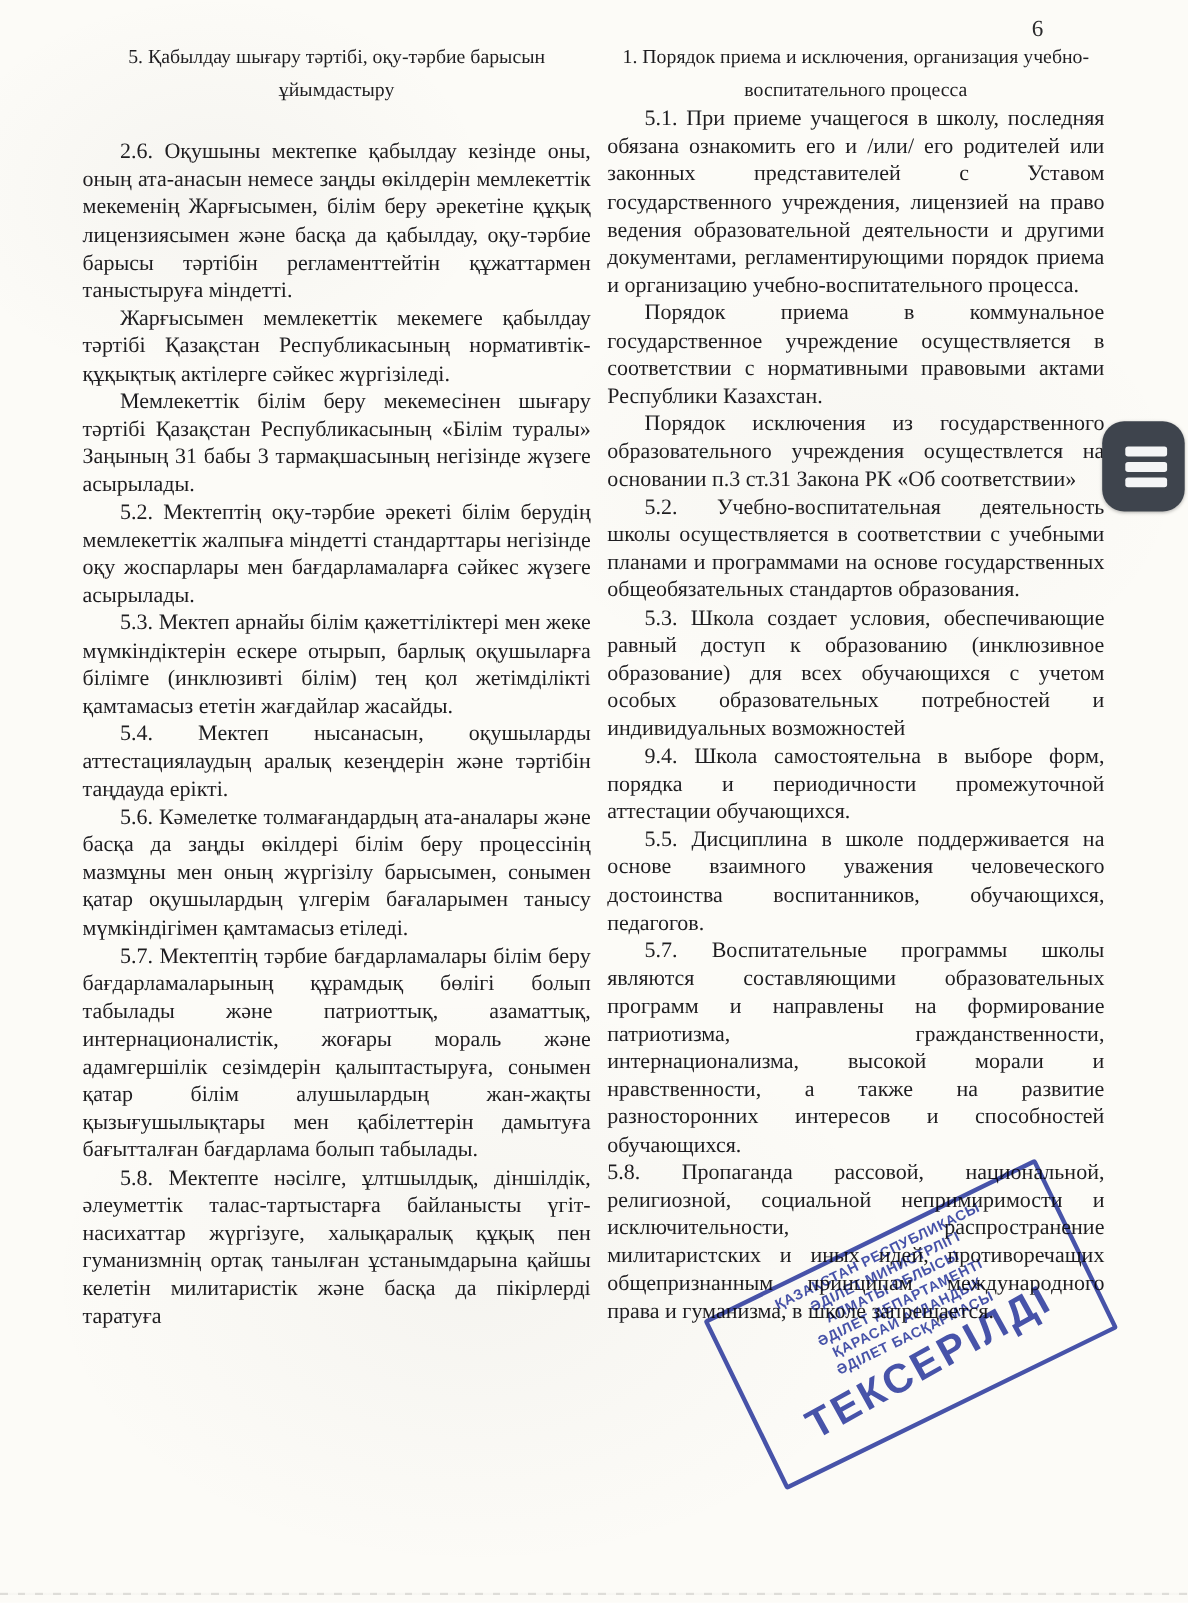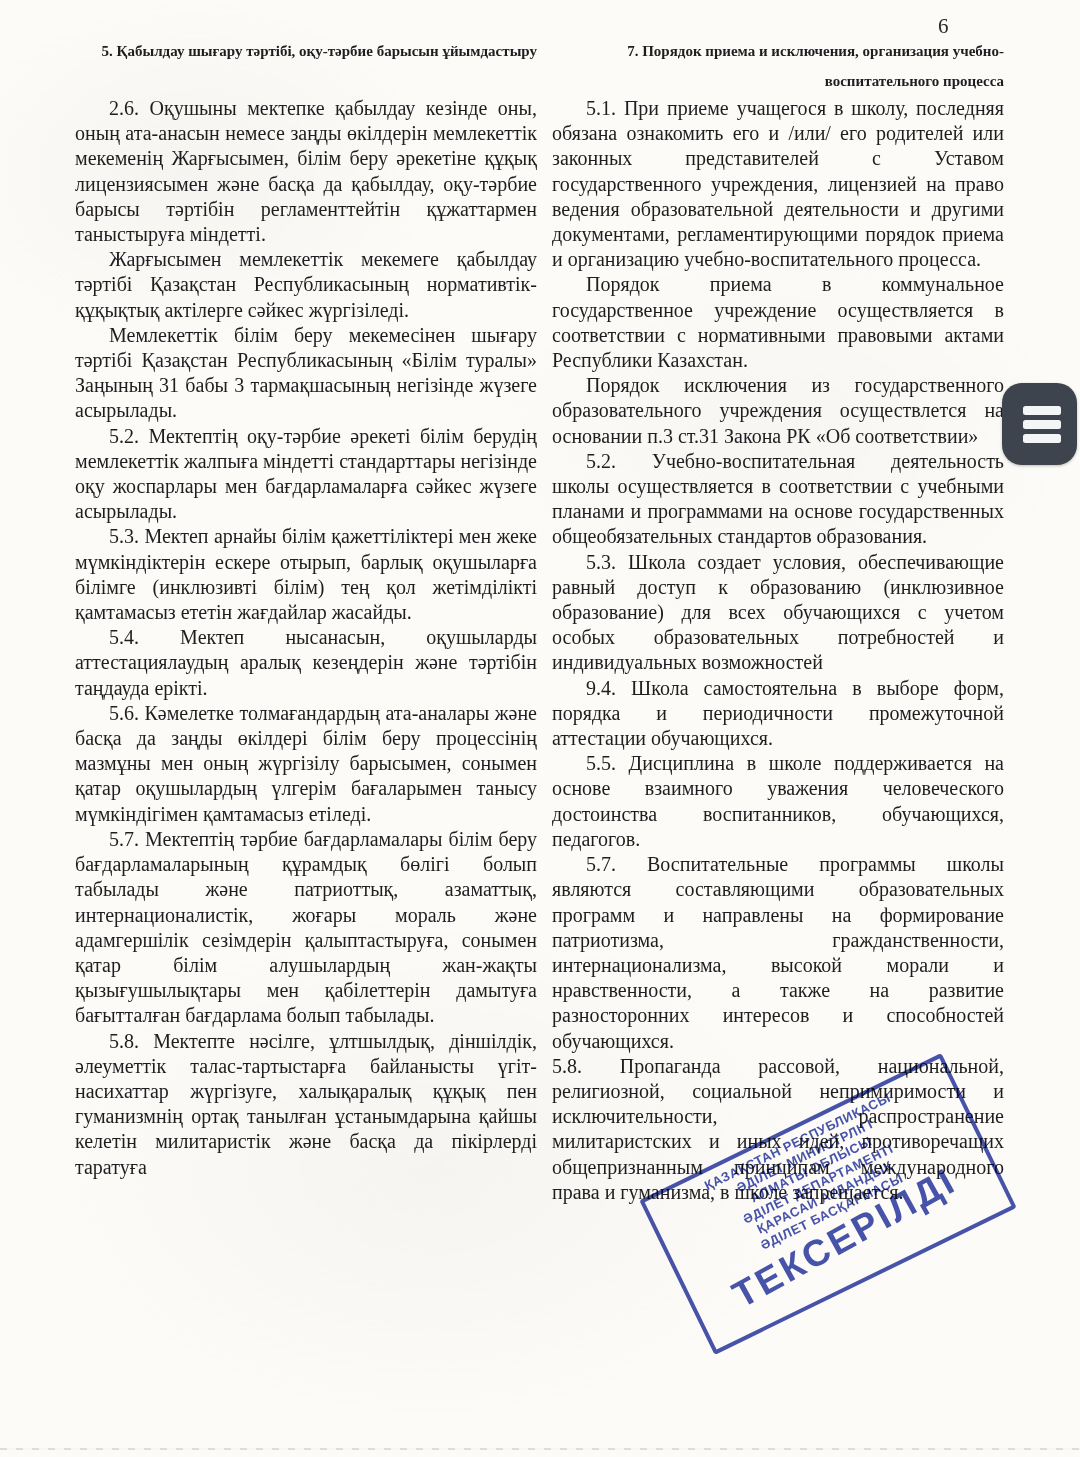--- a/index.html
+++ b/index.html
@@ -27,22 +27,22 @@
     font-size:21px;color:#2a2a2c;
   }
   .col{
     position:absolute;top:36px;
     font-size:20px;line-height:25.2px;
     text-align:justify;
   }
   .col-left{left:75px;width:462px;}
   .col-right{left:552px;width:452px;}
   .col h2{
-    font-size:15px;line-height:30px;font-weight:bold;
-    text-align:right;
+    font-size:18px;line-height:30px;font-weight:normal;
+    text-align:center;
   }
   .col-left h2{margin-bottom:30px;}
   .col-right h2{margin-bottom:0px;}
   .para{text-indent:34px;}
   .para.no-indent{text-indent:0;}
   
   .stamp{
     position:absolute;left:660px;top:1118px;width:336px;height:172px;
     border:4px solid var(--stamp);
     border-radius:3px;
@@ -97,21 +97,21 @@
   <p class="para">Мемлекеттік білім беру мекемесінен шығару тәртібі Қазақстан Республикасының «Білім туралы» Заңының 31 бабы 3 тармақшасының негізінде жүзеге асырылады.</p>
   <p class="para">5.2. Мектептің оқу-тәрбие әрекеті білім берудің мемлекеттік жалпыға міндетті стандарттары негізінде оқу жоспарлары мен бағдарламаларға сәйкес жүзеге асырылады.</p>
   <p class="para">5.3. Мектеп арнайы білім қажеттіліктері мен жеке мүмкіндіктерін ескере отырып, барлық оқушыларға білімге (инклюзивті білім) тең қол жетімділікті қамтамасыз ететін жағдайлар жасайды.</p>
   <p class="para">5.4. Мектеп нысанасын, оқушыларды аттестациялаудың аралық кезеңдерін және тәртібін таңдауда ерікті.</p>
   <p class="para">5.6. Кәмелетке толмағандардың ата-аналары және басқа да заңды өкілдері білім беру процессінің мазмұны мен оның жүргізілу барысымен, сонымен қатар оқушылардың үлгерім бағаларымен танысу мүмкіндігімен қамтамасыз етіледі.</p>
   <p class="para">5.7. Мектептің тәрбие бағдарламалары білім беру бағдарламаларының құрамдық бөлігі болып табылады және патриоттық, азаматтық, интернационалистік, жоғары мораль және адамгершілік сезімдерін қалыптастыруға, сонымен қатар білім алушылардың жан-жақты қызығушылықтары мен қабілеттерін дамытуға бағытталған бағдарлама болып табылады.</p>
   <p class="para">5.8. Мектепте нәсілге, ұлтшылдық, діншілдік, әлеуметтік талас-тартыстарға байланысты үгіт-насихаттар жүргізуге, халықаралық құқық пен гуманизмнің ортақ танылған ұстанымдарына қайшы келетін милитаристік және басқа да пікірлерді таратуға</p>
 </div>
 
 <div class="col col-right">
-  <h2>7. Порядок приема и исключения, организация учебно-воспитательного процесса</h2>
+  <h2>1. Порядок приема и исключения, организация учебно-воспитательного процесса</h2>
   <p class="para">5.1. При приеме учащегося в школу, последняя обязана ознакомить его и /или/ его родителей или законных представителей с Уставом государственного учреждения, лицензией на право ведения образовательной деятельности и другими документами, регламентирующими порядок приема и организацию учебно-воспитательного процесса.</p>
   <p class="para">Порядок приема в коммунальное государственное учреждение осуществляется в соответствии с нормативными правовыми актами Республики Казахстан.</p>
   <p class="para">Порядок исключения из государственного образовательного учреждения осуществлется на основании п.3 ст.31 Закона РК «Об соответствии»</p>
   <p class="para">5.2. Учебно-воспитательная деятельность школы осуществляется в соответствии с учебными планами и программами на основе государственных общеобязательных стандартов образования.</p>
   <p class="para">5.3. Школа создает условия, обеспечивающие равный доступ к образованию (инклюзивное образование) для всех обучающихся с учетом особых образовательных потребностей и индивидуальных возможностей</p>
   <p class="para">9.4. Школа самостоятельна в выборе форм, порядка и периодичности промежуточной аттестации обучающихся.</p>
   <p class="para">5.5. Дисциплина в школе поддерживается на основе взаимного уважения человеческого достоинства воспитанников, обучающихся, педагогов.</p>
   <p class="para">5.7. Воспитательные программы школы являются составляющими образовательных программ и направлены на формирование патриотизма, гражданственности, интернационализма, высокой морали и нравственности, а также на развитие разносторонних интересов и способностей обучающихся.</p>
   <p class="para no-indent">5.8. Пропаганда рассовой, национальной, религиозной, социальной непримиримости и исключительности, распространение милитаристских и иных идей, противоречащих общепризнанным принципам международного права и гуманизма, в школе запрещается.</p>
 </div>

